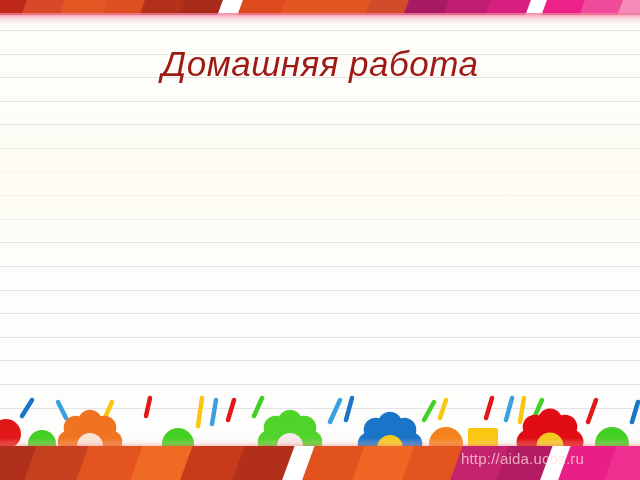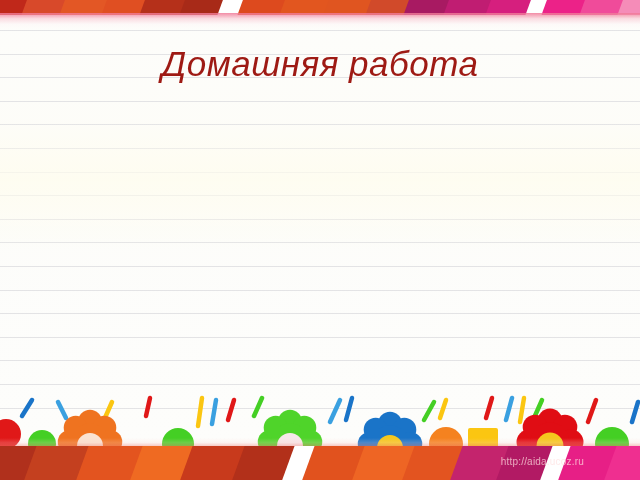--- a/index.html
+++ b/index.html
@@ -140,21 +140,21 @@
     color: #9e1a14;
     white-space: nowrap;
   }
 
   
   .watermark {
     position: absolute;
     right: 56px;
     bottom: 13px;
     font-family: "Liberation Sans", sans-serif;
-    font-size: 10px;
+    font-size: 15px;
     letter-spacing: 0.2px;
     color: rgba(255,225,225,0.72);
     white-space: nowrap;
     padding-left: 28px;
   }
 </style>
 </head>
 <body>
 
 <div class="slide">

